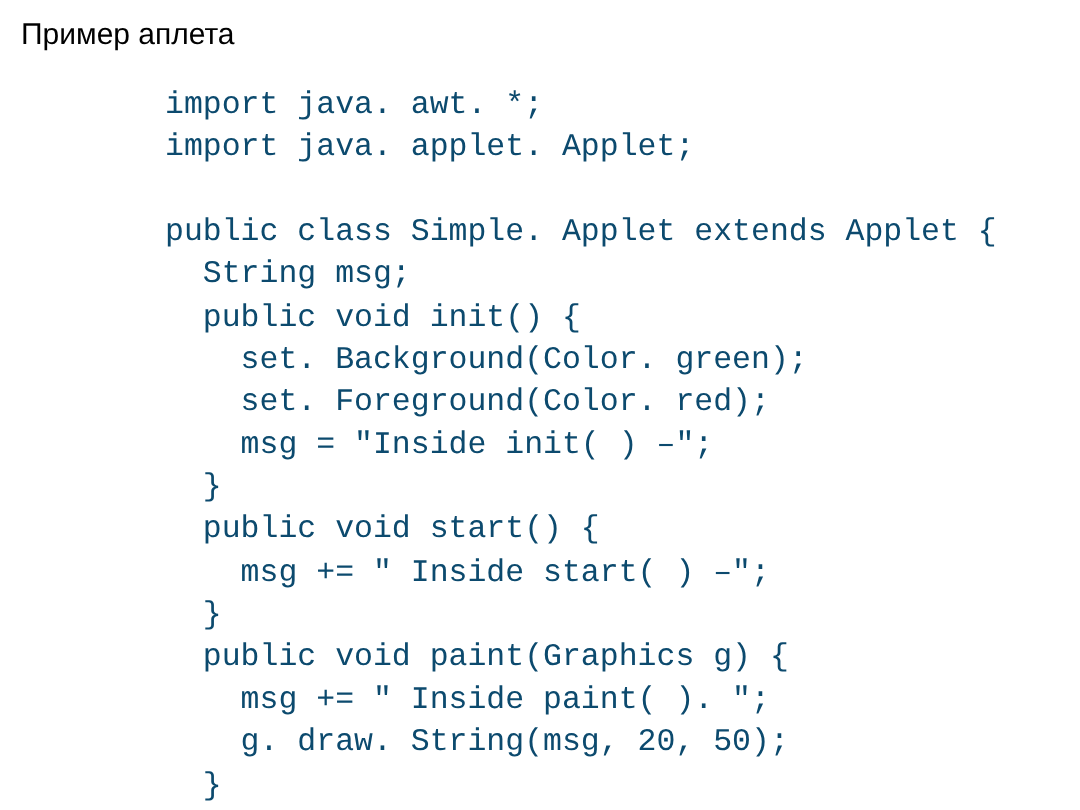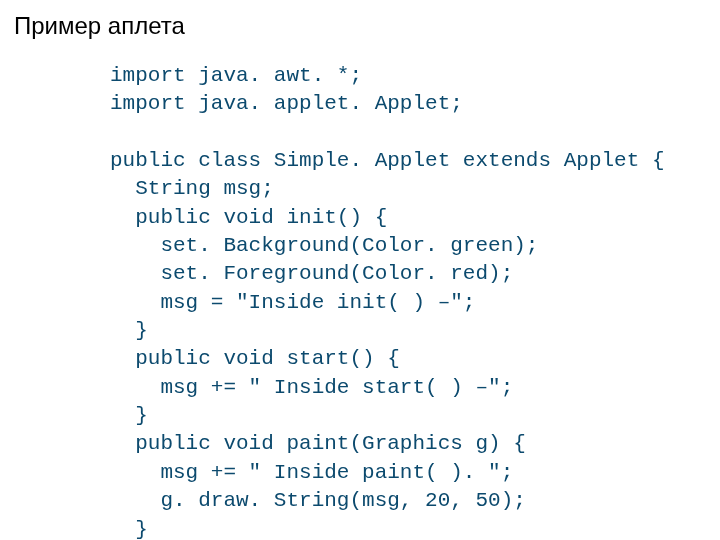--- a/index.html
+++ b/index.html
@@ -5,21 +5,21 @@
     * { margin: 0; padding: 0; box-sizing: border-box; }
     body {
       width: 720px;
       height: 540px;
       background: #ffffff;
       font-family: Arial, sans-serif;
       padding: 12px 14px;
       overflow: hidden;
     }
     .title {
-      font-size: 24px;
+      font-size: 20px;
       font-family: Arial, sans-serif;
       color: #000000;
       margin-bottom: 22px;
       font-weight: normal;
     }
     .code-block {
       font-family: "Courier New", Courier, monospace;
       font-size: 21px;
       line-height: 1.35;
       white-space: pre;

